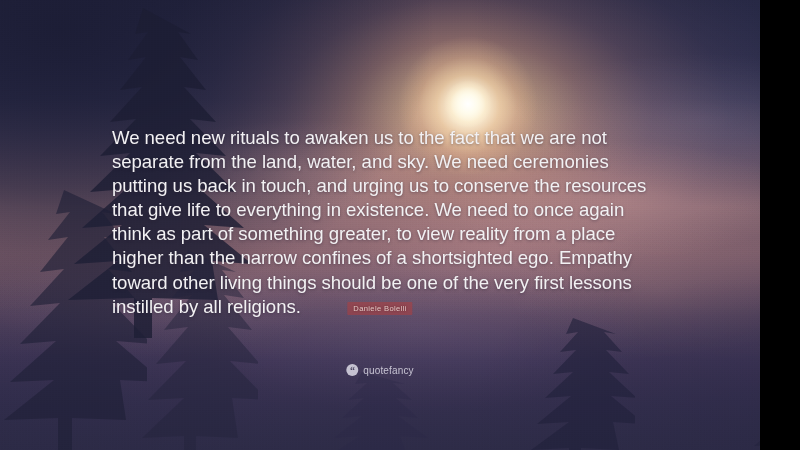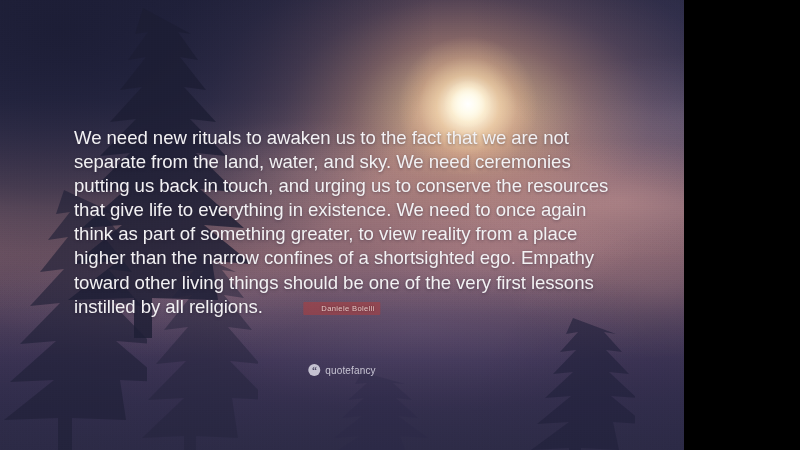--- a/index.html
+++ b/index.html
@@ -6,21 +6,21 @@
     margin: 0;
     padding: 0;
     background: #000;
   }
   body {
     font-family: "Liberation Sans", sans-serif;
   }
 
   #poster {
     position: relative;
-    width: 684px;
+    width: 760px;
     height: 450px;
     overflow: hidden;
     background: #14532d;
   }
 
   
   .layer {
     position: absolute;
     inset: 0;
     pointer-events: none;
@@ -166,21 +166,21 @@
     top: 302px;
     display: flex;
     justify-content: center;
   }
   #attribution-name {
     font-family: "Liberation Sans", sans-serif;
     font-size: 7.6px;
     letter-spacing: 0.35px;
     color: #e7c9c6;
     background: rgba(176,62,62,0.55);
-    padding: 2px 6px 2px 18px;
+    padding: 2px 6px 2px 6px;
     border-radius: 1px;
     white-space: nowrap;
     text-shadow: 0 0 2px rgba(60,20,25,0.6);
   }
 
   #watermark {
     position: absolute;
     left: 50%;
     transform: translateX(-50%);
     top: 364px;

